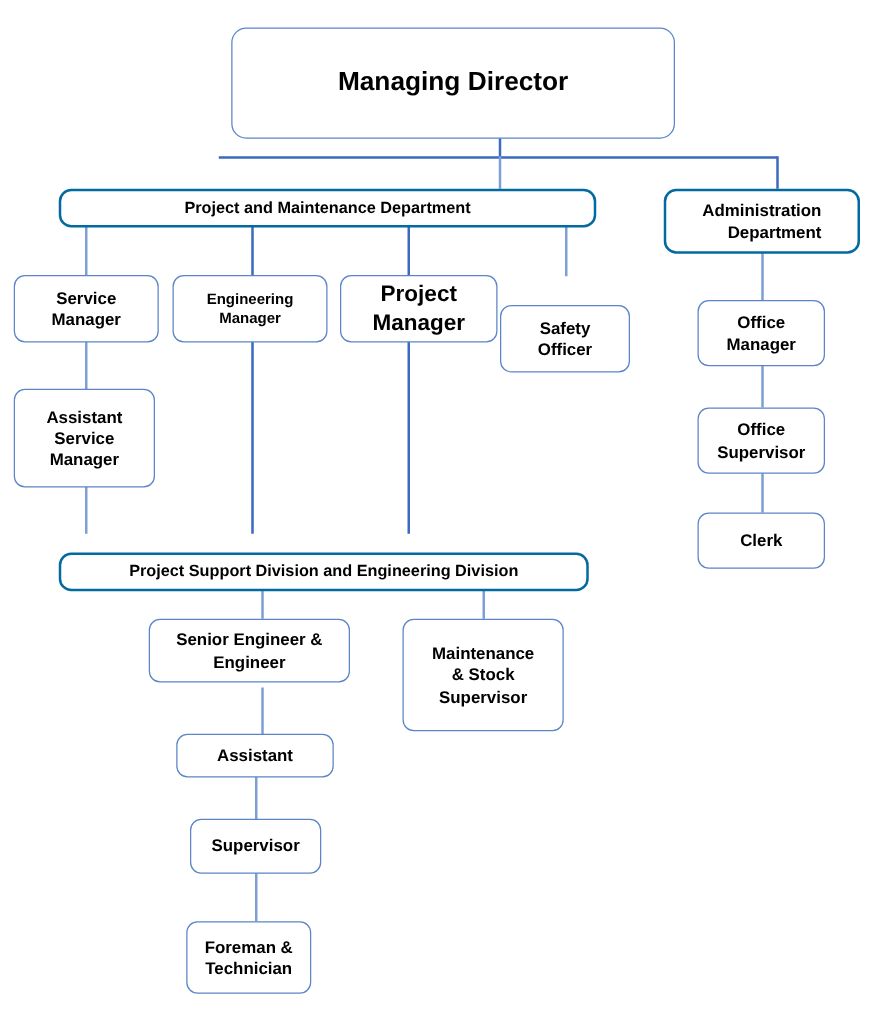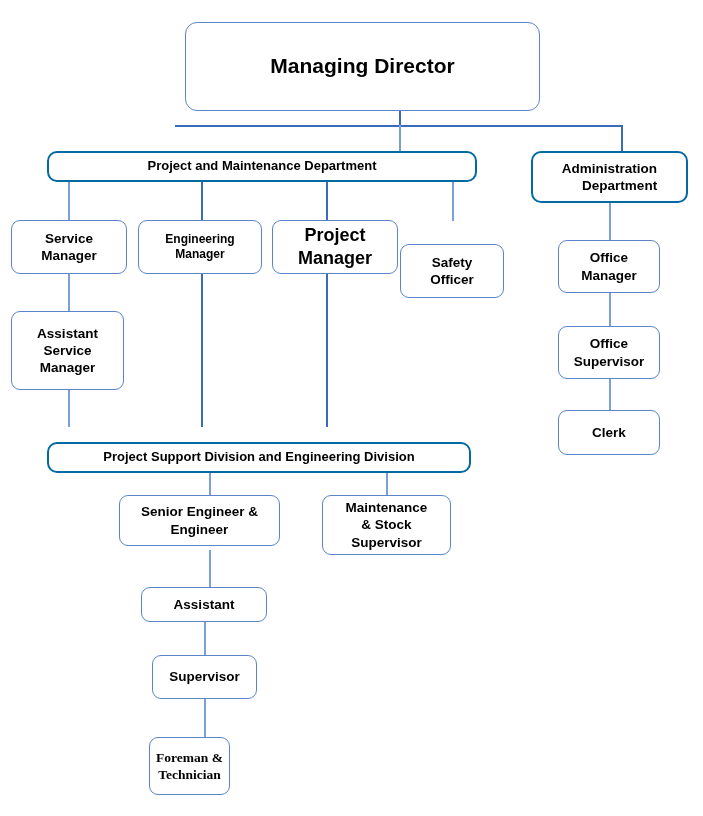--- a/index.html
+++ b/index.html
@@ -148,32 +148,32 @@
 
   <div class="node dept" style="left:47px; top:426px; width:424px; height:31px; font-size:13px;margin-top:16px;">
     <span class="node-label">Project Support Division and Engineering Division</span>
   </div>
 
   <div class="node" style="left:119px; top:495px; width:161px; height:51px; font-size:13.5px;">
     <span class="node-label">Senior Engineer &amp;
 Engineer</span>
   </div>
 
-  <div class="node" style="left:322px; top:495px; width:129px; height:60px; font-size:13.5px;">
+  <div class="node" style="left:322px; top:495px; width:129px; height:90px; font-size:13.5px;">
     <span class="node-label">Maintenance
 &amp; Stock
 Supervisor</span>
   </div>
 
   <div class="node" style="left:141px; top:587px; width:126px; height:35px; font-size:13.5px;">
     <span class="node-label">Assistant</span>
   </div>
 
   <div class="node" style="left:152px; top:655px; width:105px; height:44px; font-size:13.5px;">
     <span class="node-label">Supervisor</span>
   </div>
 
-  <div class="node" style="left:149px; top:737px; width:81px; height:58px; font-size:13.5px;font-family:Liberation Serif, serif;">
+  <div class="node" style="left:149px; top:737px; width:100px; height:58px; font-size:13.5px;">
     <span class="node-label">Foreman &amp;
 Technician</span>
   </div>
 
 </div>
 
 </body></html>

